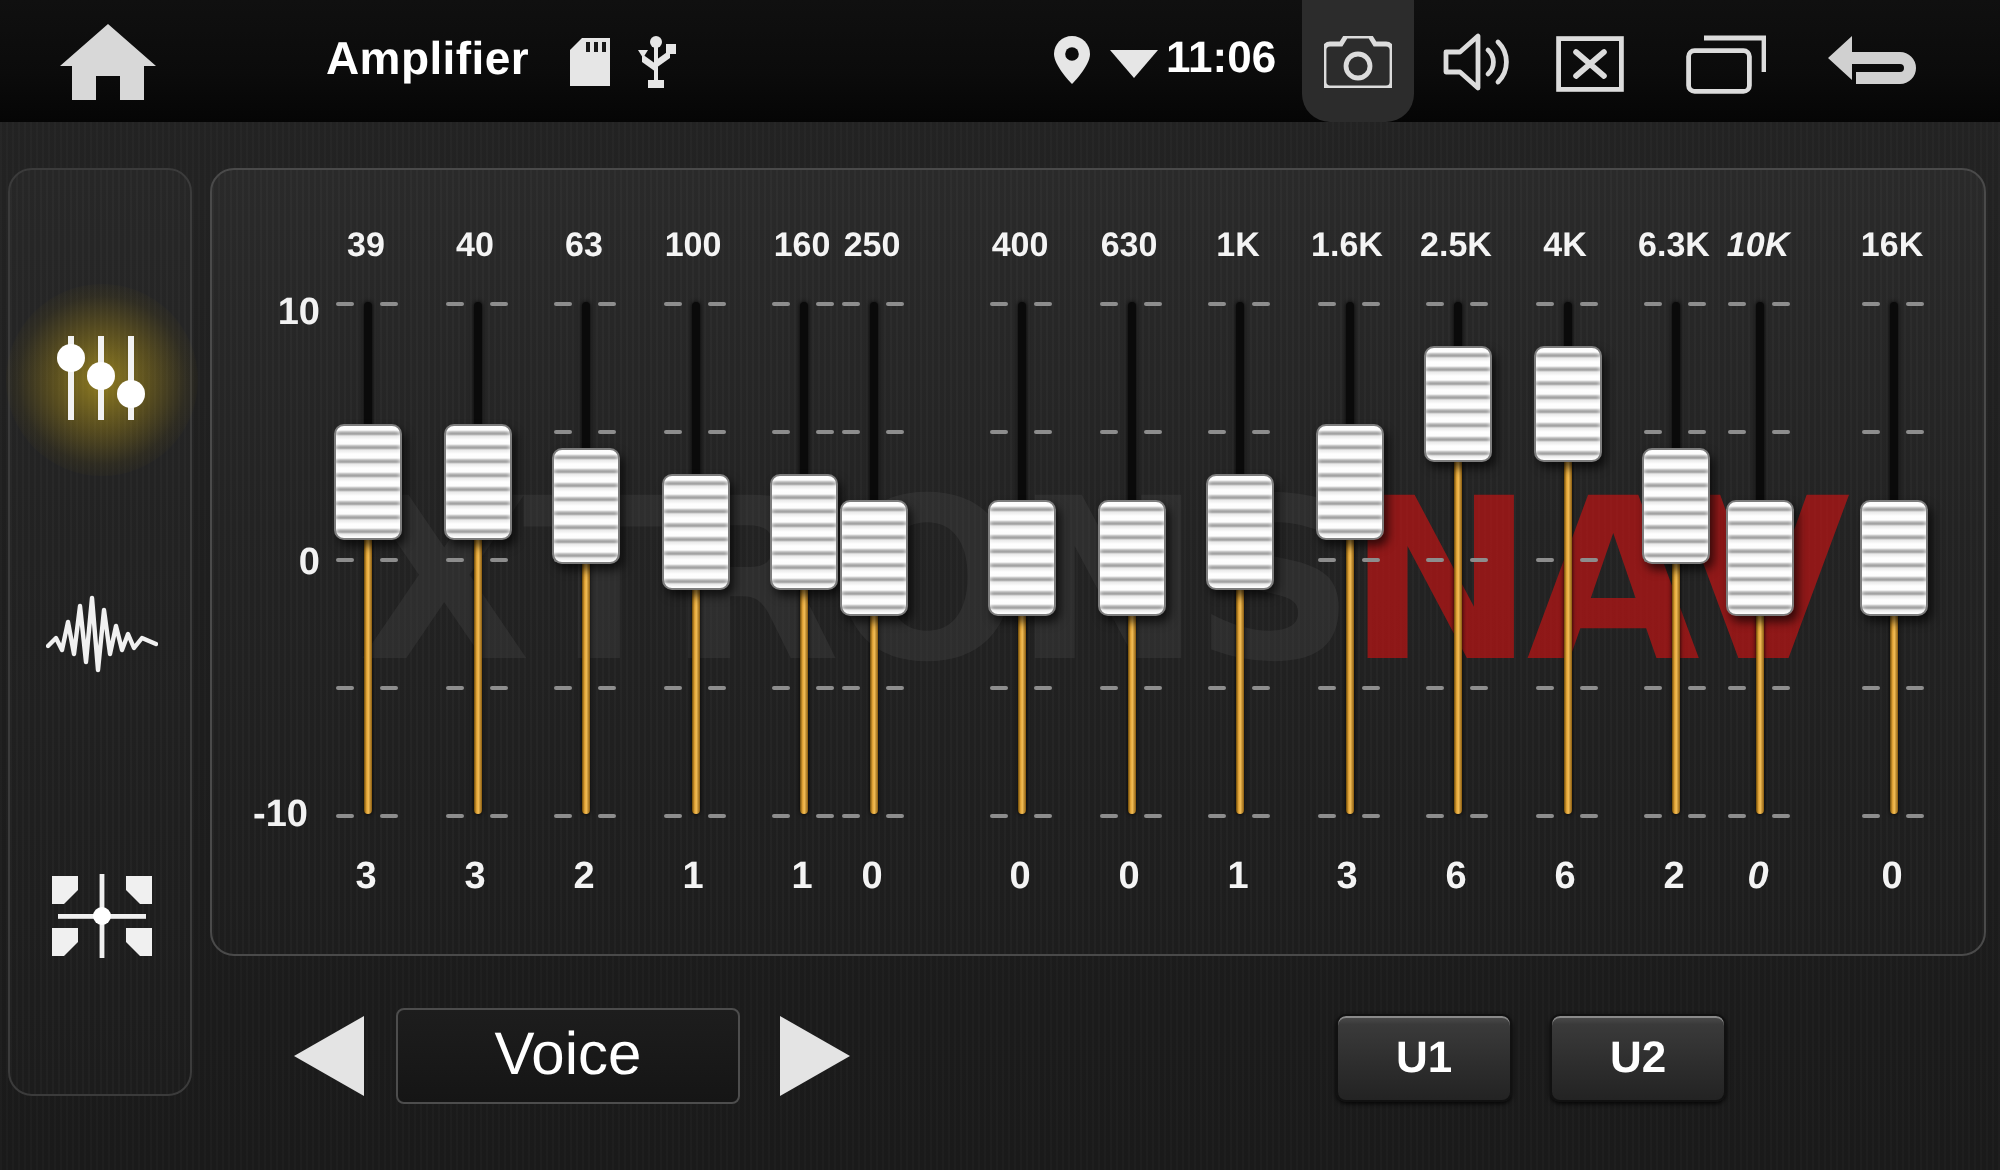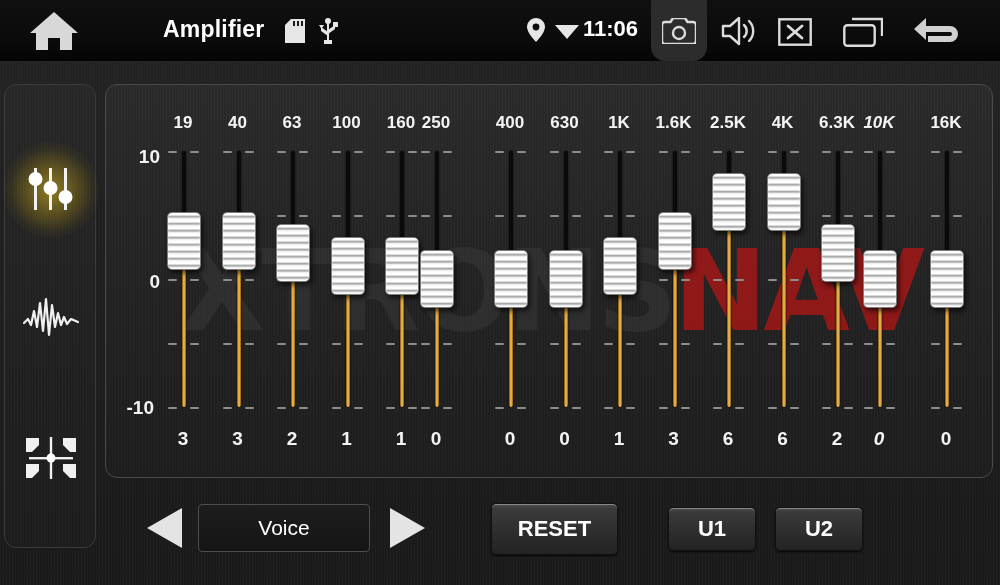--- a/index.html
+++ b/index.html
@@ -169,21 +169,21 @@
                  display:flex; align-items:center; justify-content:center; }
   #arrow-right { position: absolute; left: 385px; top: 506px; width: 44px; height: 44px;
                  display:flex; align-items:center; justify-content:center; }
   #preset-box {
     position: absolute; left: 198px; top: 504px;
     width: 172px; height: 48px;
     background: linear-gradient(180deg,#1d1d1d 0%, #151515 100%);
     border: 1px solid #4d4d4d;
     border-radius: 4px;
     display: flex; align-items: center; justify-content: center;
-    color: #fff; font-size: 21px;
+    color: #fff; font-size: 30px;
   }
   .btn {
     position: absolute;
     background: linear-gradient(180deg,#4d4d4d 0%, #3a3a3a 10%, #2e2e2e 55%, #232323 100%);
     border: 1px solid #111;
     border-radius: 5px;
     color: #fff;
     display: flex; align-items: center; justify-content: center;
     font-size: 22px; font-weight: bold;
     box-shadow: inset 0 1px 0 rgba(255,255,255,0.35), 0 1px 2px rgba(0,0,0,0.8);
@@ -318,21 +318,21 @@
     <div id="watermark">
       <span class="wm-dark">XTRONS</span><span class="wm-red">NAV</span>
     </div>
 
     <div class="scale-lab" id="lab-p10">10</div>
     <div class="scale-lab" id="lab-0">0</div>
     <div class="scale-lab" id="lab-m10">-10</div>
 
     <div id="bands">
         <div class="band" style="left: 50px;">
-          <div class="band-freq">19</div>
+          <div class="band-freq">39</div>
           <div class="track">
             <div class="track-fill" style="height: 166.4px;"></div>
           </div>
           <div class="tick l" style="top: 66px;"></div>
           <div class="tick r" style="top: 66px;"></div>
           <div class="tick l" style="top: 130px;"></div>
           <div class="tick r" style="top: 130px;"></div>
           <div class="tick l" style="top: 194px;"></div>
           <div class="tick r" style="top: 194px;"></div>
           <div class="tick l" style="top: 258px;"></div>
@@ -606,23 +606,20 @@
   <div id="preset-box">
     <span>Voice</span>
   </div>
 
   <div id="arrow-right">
     <svg width="38" height="42" viewBox="0 0 38 42">
       <polygon points="2,1 2,41 37,21" fill="#e4e4e4"></polygon>
     </svg>
   </div>
 
-  <div class="btn" id="btn-reset">
-    <span>RESET</span>
-  </div>
   <div class="btn" id="btn-u1">
     <span>U1</span>
   </div>
   <div class="btn" id="btn-u2">
     <span>U2</span>
   </div>
 
 </div>
 
 </body></html>

